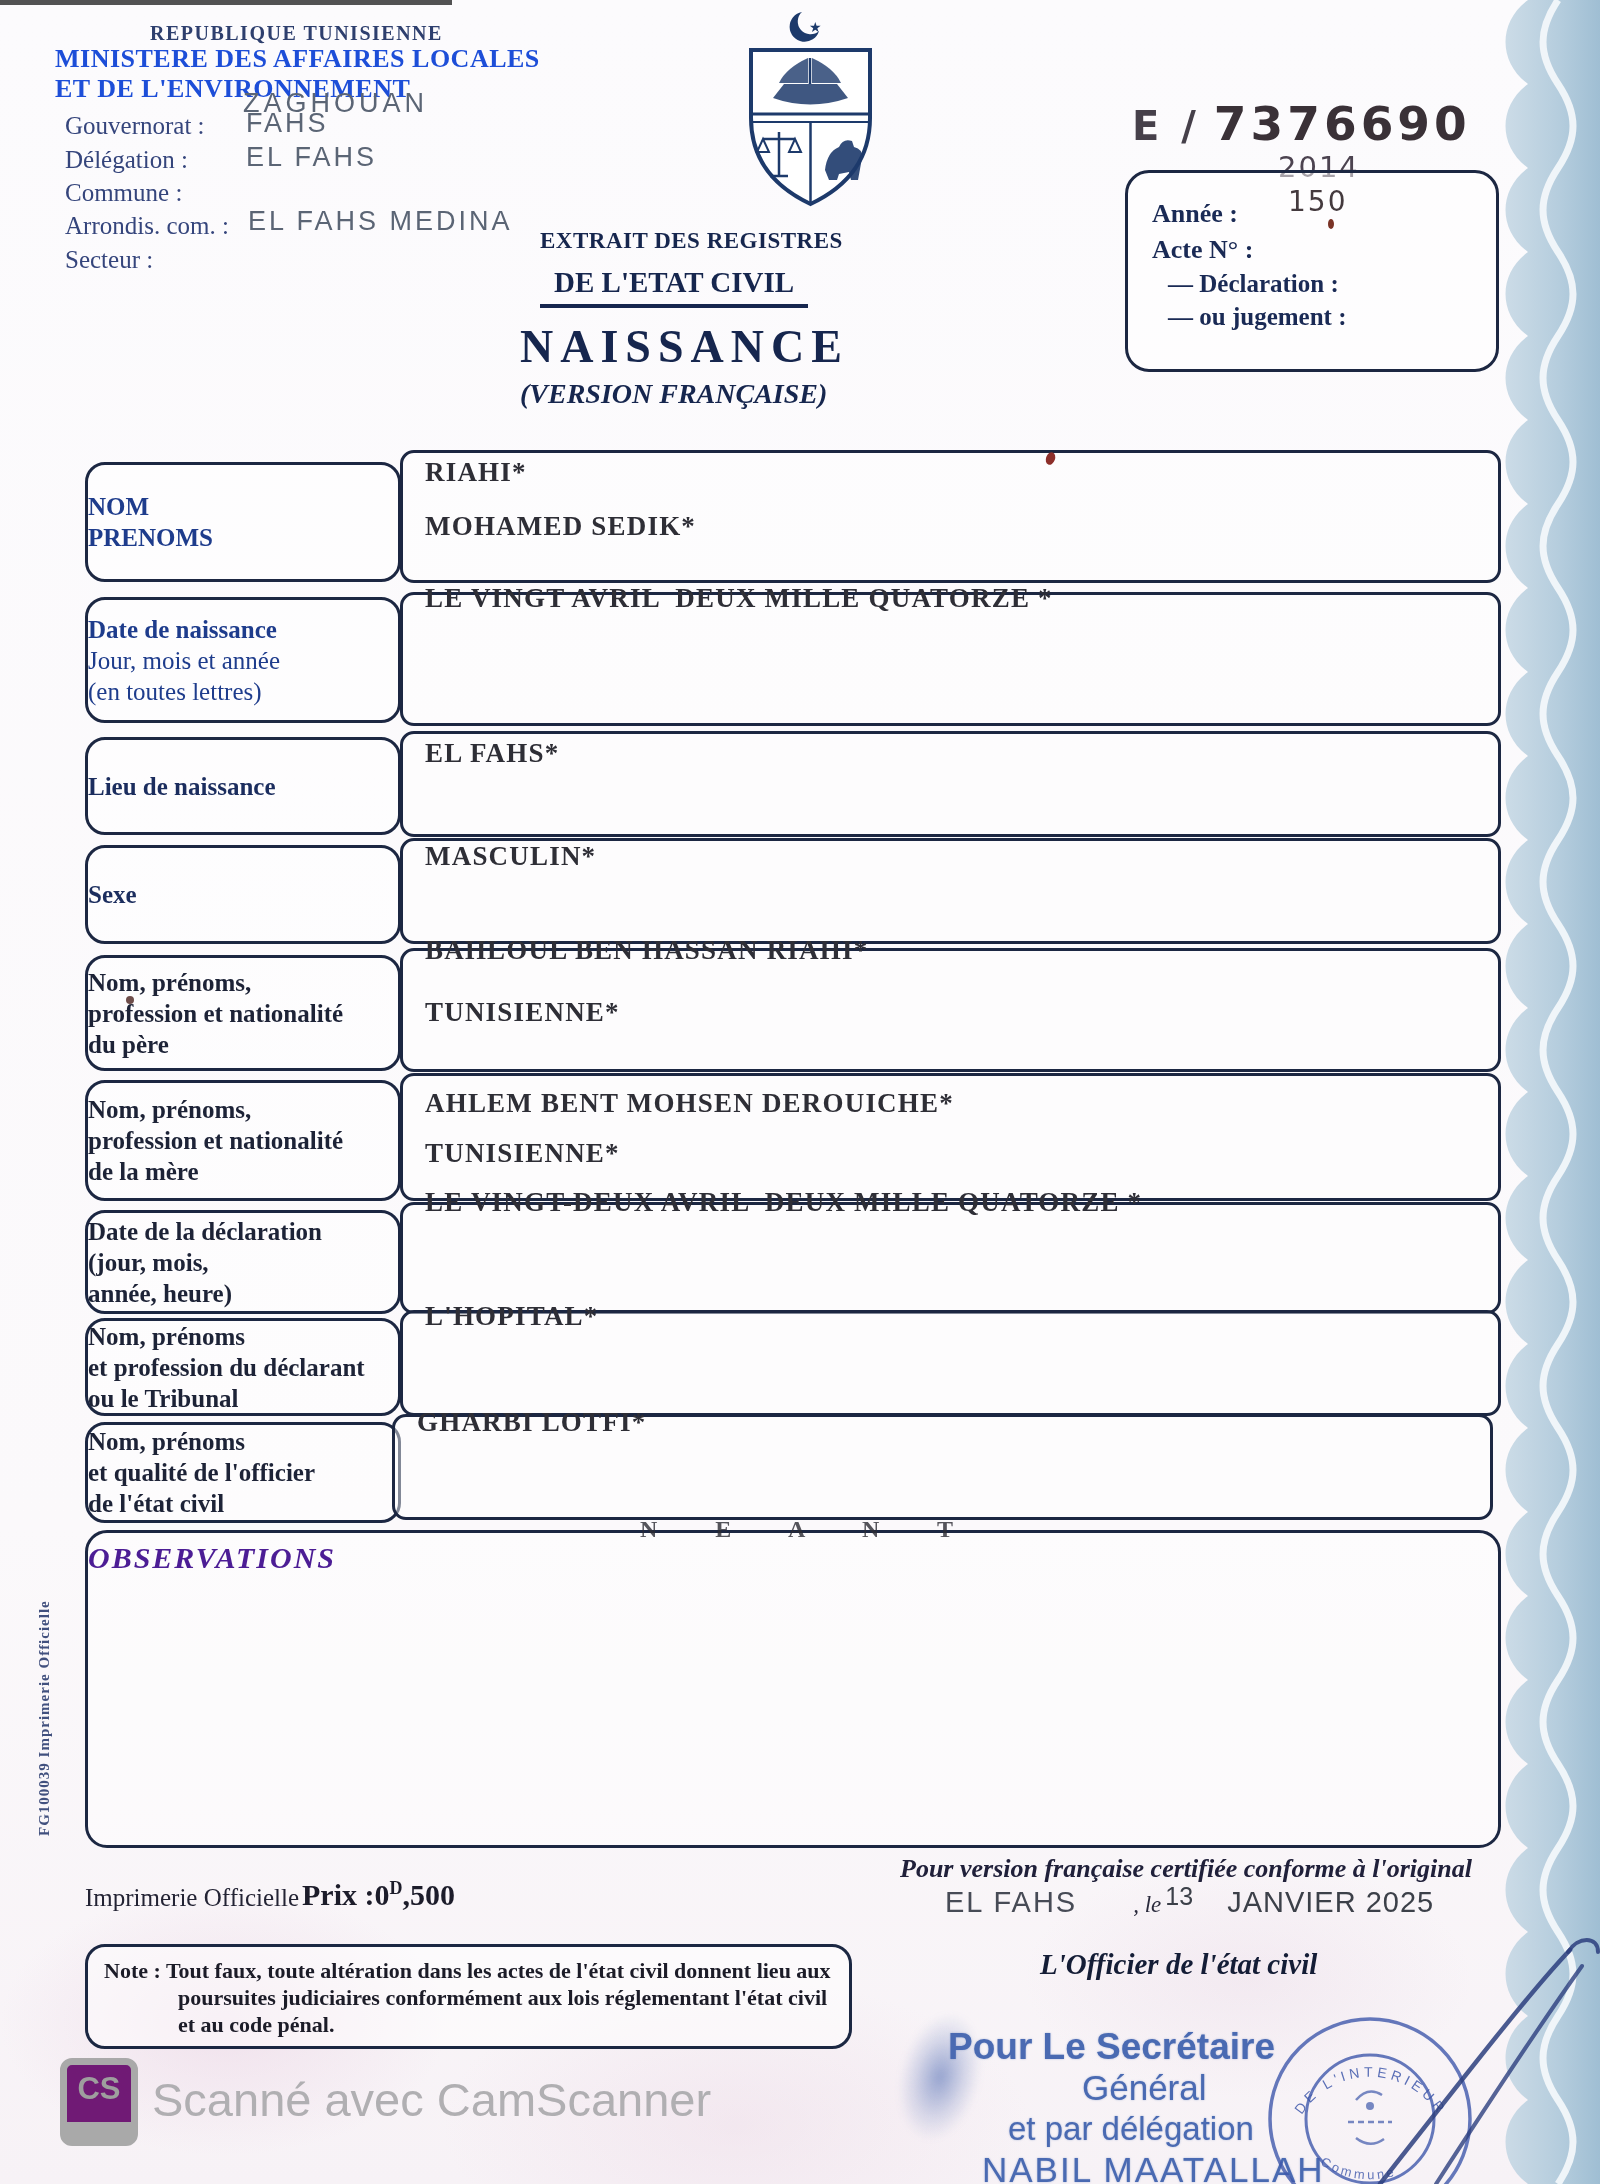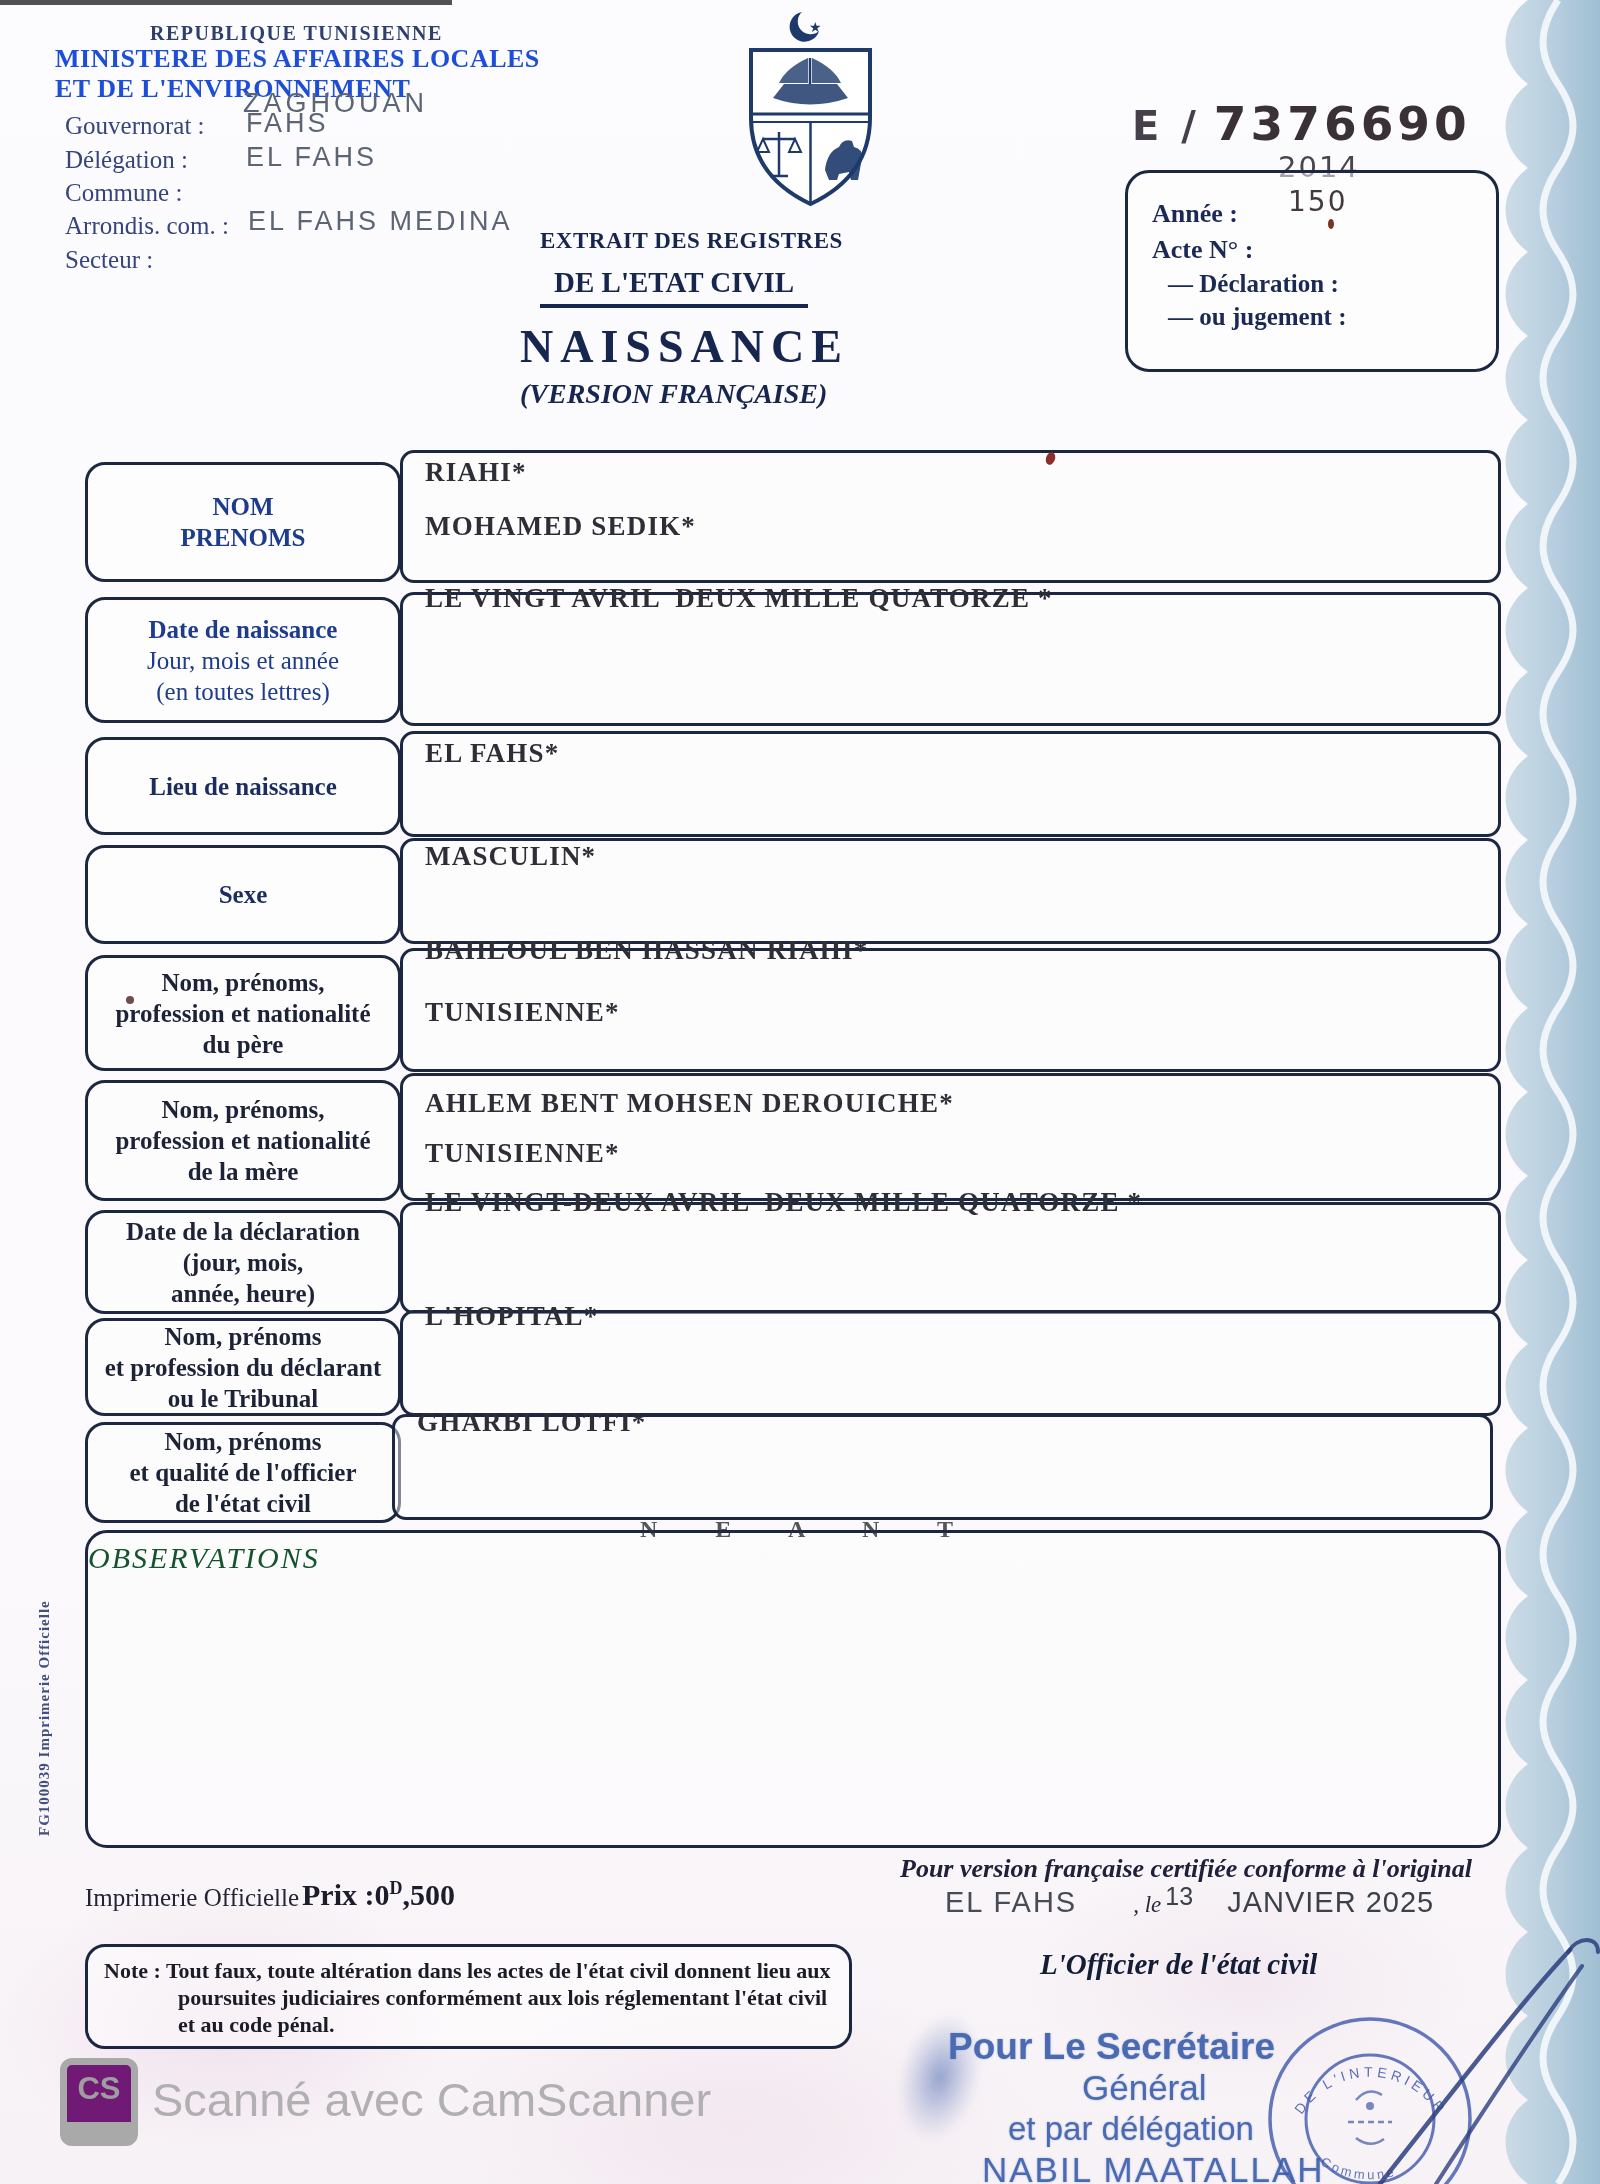--- a/index.html
+++ b/index.html
@@ -24,30 +24,30 @@
   
   .serial{font-family:"DejaVu Sans",sans-serif;color:#46404a;}
   .serial .e{font-size:40px;font-weight:600;letter-spacing:4px;}
   .serial .num{font-size:47px;font-weight:600;letter-spacing:4px;color:#3a3137;margin-left:14px;}
   .numstamp{font-family:"DejaVu Sans",sans-serif;color:#4c4350;}
   .actebox{border:3.5px solid #1c2742;border-radius:24px;background:rgba(255,255,255,.5);}
   .acte-lbl{font-size:26px;font-weight:bold;color:#1a2a55;position:absolute;left:24px;}
   .acte-sub{font-size:25px;font-weight:600;color:#1a2a55;position:absolute;left:40px;}
   
   .lblbox{position:absolute;border:3.5px solid #1c2742;border-radius:20px;display:flex;
-    flex-direction:column;justify-content:center;align-items:center;background:rgba(255,255,255,.55);}
+    flex-direction:column;justify-content:center;background:rgba(255,255,255,.55);}
   .lline{font-size:25px;line-height:31px;color:#26304f;}
   .lline.b{font-weight:bold;}
   .blue .lline{color:#1e3c8c;}
   .navy .lline{color:#1b2d5e;}
   .dark .lline{color:#1d2337;font-weight:600;}
   .valbox{position:absolute;border:3.5px solid #1c2742;border-radius:14px;background:rgba(255,255,255,.45);}
   .val{position:absolute;left:22px;font-size:27px;font-weight:600;color:#2e2e36;letter-spacing:1.2px;white-space:pre;}
   
-  .obs-title{font-size:30px;font-weight:normal;font-style:italic;color:#14532d;letter-spacing:2px;}
+  .obs-title{font-size:30px;font-weight:bold;font-style:italic;color:#4c1d95;letter-spacing:2px;}
   .neant{font-size:24px;letter-spacing:26px;color:#2b2b33;opacity:.8;font-weight:600;}
   
   .imprim{font-size:25px;color:#232334;}
   .prix{font-size:30px;font-weight:bold;color:#1c1c2a;}
   .prix sup{font-size:18px;}
   .notebox{border:3.5px solid #1b2742;border-radius:20px;background:rgba(255,255,255,.5);
     font-size:22px;color:#1c1c28;line-height:27px;padding:10px 16px 8px 90px;text-indent:-74px;font-weight:600;}
   .cert1{font-size:26px;font-style:italic;font-weight:600;color:#20203a;}
   .cert-place{font-family:"Liberation Sans",sans-serif;font-size:29px;color:#474b56;letter-spacing:2px;}
   .cert-le{font-style:italic;font-size:23px;color:#2a2a3c;}

